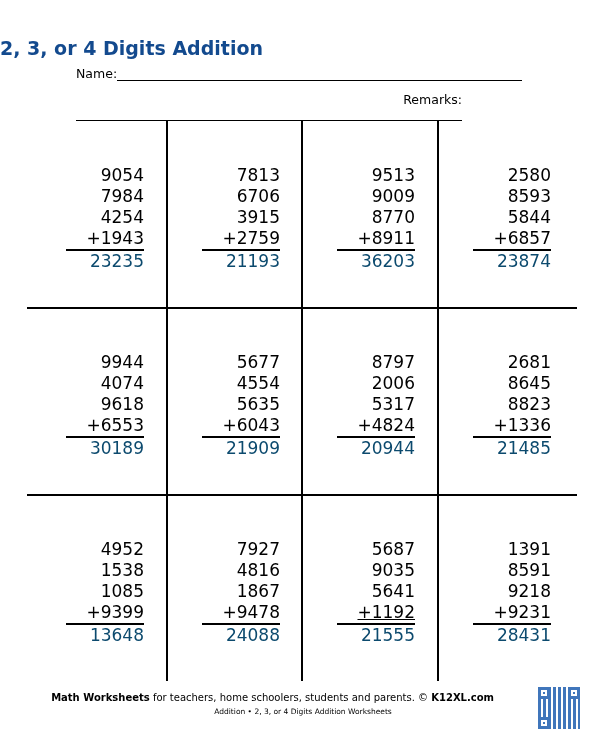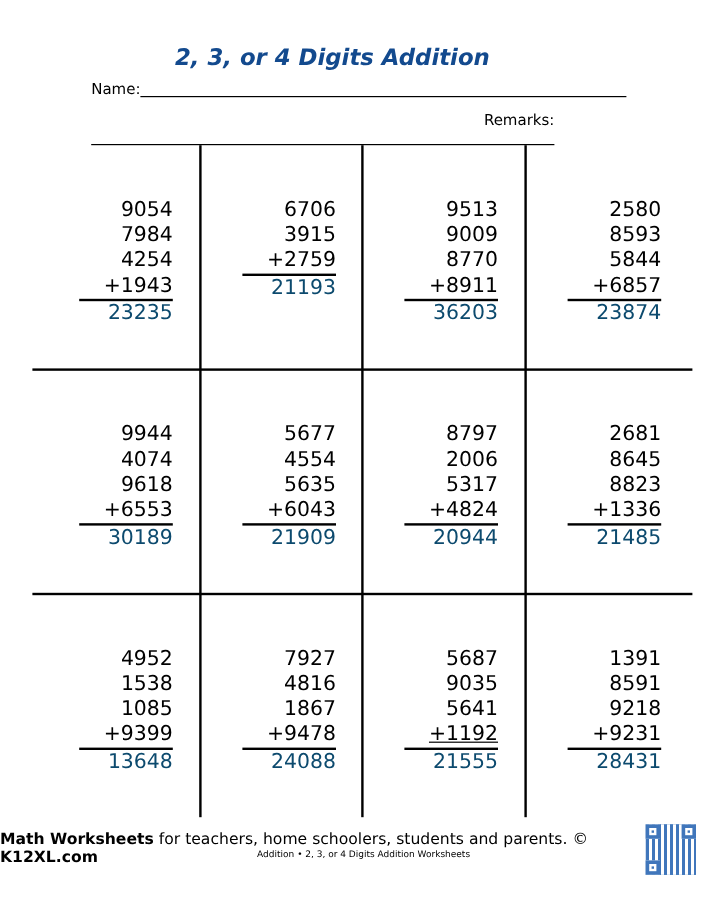--- a/index.html
+++ b/index.html
@@ -1,29 +1,29 @@
 <!DOCTYPE html>
 <html><head>
 <meta charset="utf-8">
 <style>
   * { margin: 0; padding: 0; box-sizing: border-box; }
   body { width: 606px; height: 750px; background: #ffffff; position: relative; overflow: hidden; font-family: "DejaVu Sans", sans-serif; }
-  .title { position: absolute; left: 0; width: 554px; top: 37px; text-align: center; font-family: "DejaVu Sans", sans-serif; font-weight: bold; font-size: 19px; color: #134a8e; font-style: italic; }
+  .title { position: absolute; left: 0; width: 554px; top: 37px; font-family: "DejaVu Sans", sans-serif; font-weight: bold; font-size: 19px; color: #134a8e; }
   .field { position: absolute; left: 76px; font-family: "DejaVu Sans", sans-serif; font-size: 12.5px; color: #000; display: flex; align-items: flex-end; }
   .field .line { border-bottom: 1px solid #000; height: 14px; }
   .field.name { top: 66px; }
   .field.remarks { top: 92px; flex-direction: column; }
   .vline { position: absolute; top: 121px; height: 560px; width: 2px; background: #000; }
   .hline { position: absolute; left: 27px; width: 550px; height: 2px; background: #000; }
   .problem { position: absolute; width: 136px; height: 186px; }
   .problem .stack { position: absolute; right: 0; top: 44px; text-align: right; font-family: "DejaVu Sans", sans-serif; font-size: 17px; line-height: 21px; color: #000; }
   .problem .row { display: block; }
   .problem .last { border-bottom: 2px solid #000; padding-left: 0; }
   .problem .answer { color: #0c4a6e; }
-  .footer1 { position: absolute; left: 0; width: 494px; top: 692px; text-align: left; font-size: 13px; color: #000; }
+  .footer1 { position: absolute; left: 0; width: 494px; top: 692px; text-align: right; font-size: 10px; color: #000; }
   .footer1 b { font-weight: bold; }
   .footer2 { position: absolute; left: 0; width: 606px; top: 707px; text-align: center; font-size: 7.5px; color: #000; }
   .qr { position: absolute; left: 538px; top: 687px; width: 42px; height: 42px; background:
       repeating-linear-gradient(90deg, #1f5fb0 0 3px, #fff 3px 5px),
       #1f5fb0; opacity: 0.85; }
   .qr .c { position: absolute; width: 12px; height: 12px; border: 3px solid #1f5fb0; background: #fff; }
   .qr .c::after { content: ""; position: absolute; left: 2px; top: 2px; width: 2px; height: 2px; background: #1f5fb0; }
 </style>
 </head>
 <body>
@@ -50,20 +50,21 @@
       <div class="stack">
         <span class="row">9054</span>
         <span class="row">7984</span>
         <span class="row">4254</span>
         <span class="row last" style="padding-left: 20px;">+1943</span>
         <span class="row answer">23235</span>
       </div>
     </div>
     <div class="problem" style="left: 144px; top: 121px;">
       <div class="stack">
+        <span class="row">7813</span>
         <span class="row">6706</span>
         <span class="row">3915</span>
         <span class="row last" style="padding-left: 20px;">+2759</span>
         <span class="row answer">21193</span>
       </div>
     </div>
     <div class="problem" style="left: 279px; top: 121px;">
       <div class="stack">
         <span class="row">9513</span>
         <span class="row">9009</span>

